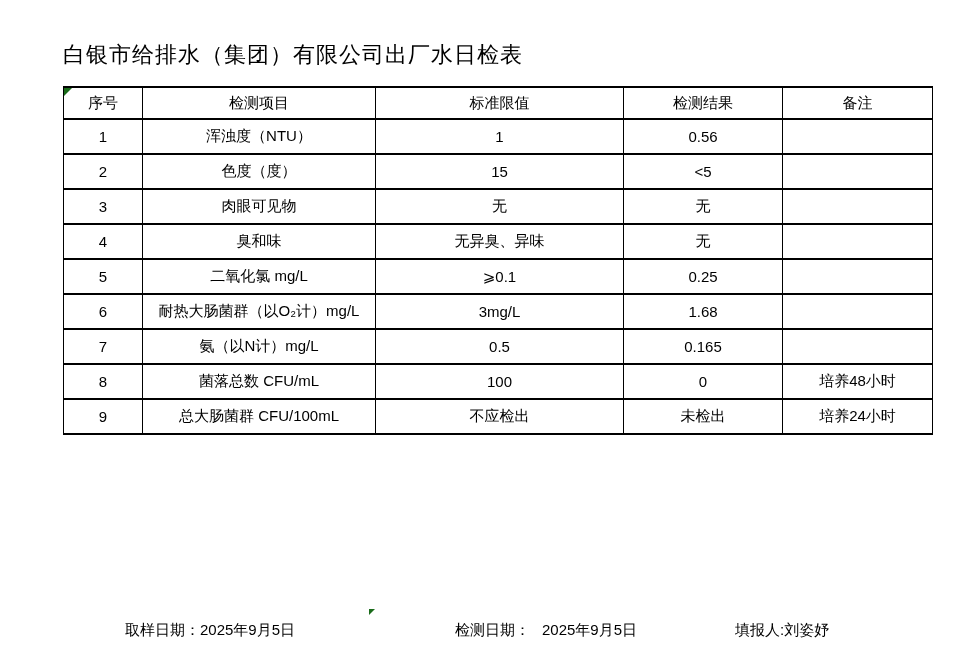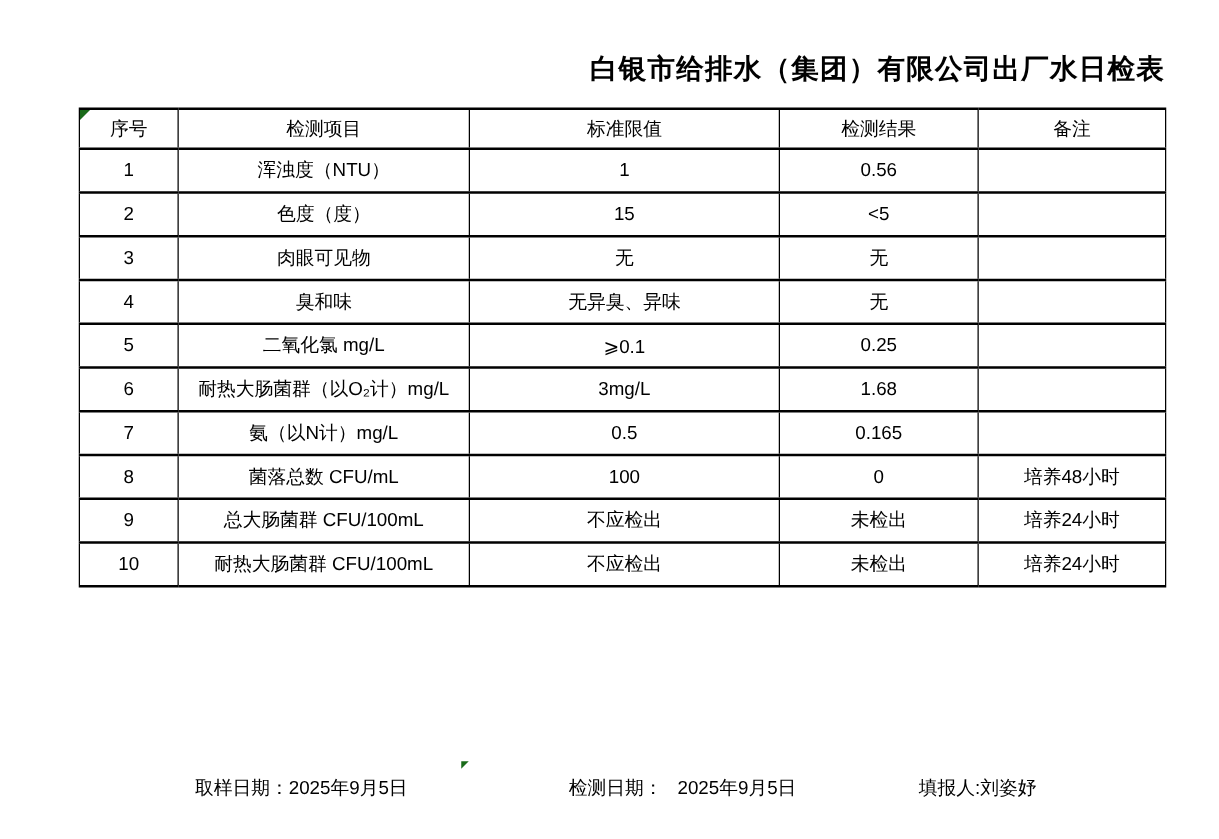--- a/index.html
+++ b/index.html
@@ -2,21 +2,21 @@
 <html><head>
 <meta charset="utf-8">
 <style>
   html,body{margin:0;padding:0;}
   body{
     width:975px;height:671px;background:#ffffff;position:relative;
     font-family:"Liberation Sans", sans-serif;color:#000;overflow:hidden;
   }
   .page-title{
     position:absolute;top:40px;left:63px;width:869px;
-    text-align:right;font-size:22px;font-weight:bold;letter-spacing:1px;
+    text-align:left;font-size:22px;font-weight:normal;letter-spacing:1px;
   }
   table.inspection-table{
     position:absolute;top:86px;left:63px;
     border-collapse:collapse;table-layout:fixed;width:869px;
   }
   .inspection-table th,.inspection-table td{
     border:1px solid #000;border-top-width:2px;border-bottom-width:2px;
     text-align:center;vertical-align:middle;
     font-size:15px;font-weight:normal;padding:0;white-space:nowrap;overflow:hidden;
   }
@@ -24,21 +24,21 @@
   .inspection-table td{height:33px;}
   .corner-triangle{
     position:absolute;top:0;left:0;width:0;height:0;
     border-top:8px solid #1a6b1a;border-right:8px solid transparent;
   }
   .bottom-artifact{
     position:absolute;top:609px;left:369px;width:0;height:0;
     border-top:6px solid #1a6b1a;border-right:6px solid transparent;
   }
   .footer-item{position:absolute;top:621px;font-size:15px;white-space:nowrap;}
-  #footer-sample{left:125px;margin-left:31px;}
+  #footer-sample{left:125px;}
   #footer-test{left:455px;}
   #footer-reporter{left:735px;}
   .date-gap{margin-left:12px;}
 </style>
 </head>
 <body>
 
 <div class="page-title">白银市给排水（集团）有限公司出厂水日检表</div>
 
 <table class="inspection-table">
@@ -113,27 +113,20 @@
       <td>0</td>
       <td>培养48小时</td>
     </tr>
     <tr>
       <td>9</td>
       <td>总大肠菌群 CFU/100mL</td>
       <td>不应检出</td>
       <td>未检出</td>
       <td>培养24小时</td>
     </tr>
-    <tr>
-      <td>10</td>
-      <td>耐热大肠菌群 CFU/100mL</td>
-      <td>不应检出</td>
-      <td>未检出</td>
-      <td>培养24小时</td>
-    </tr>
   </tbody>
 </table>
 
 <span class="bottom-artifact"></span>
 
 <div class="footer-item" id="footer-sample">
   <span>取样日期：</span><span>2025年9月5日</span>
 </div>
 <div class="footer-item" id="footer-test">
   <span>检测日期：</span><span class="date-gap">2025年9月5日</span>

